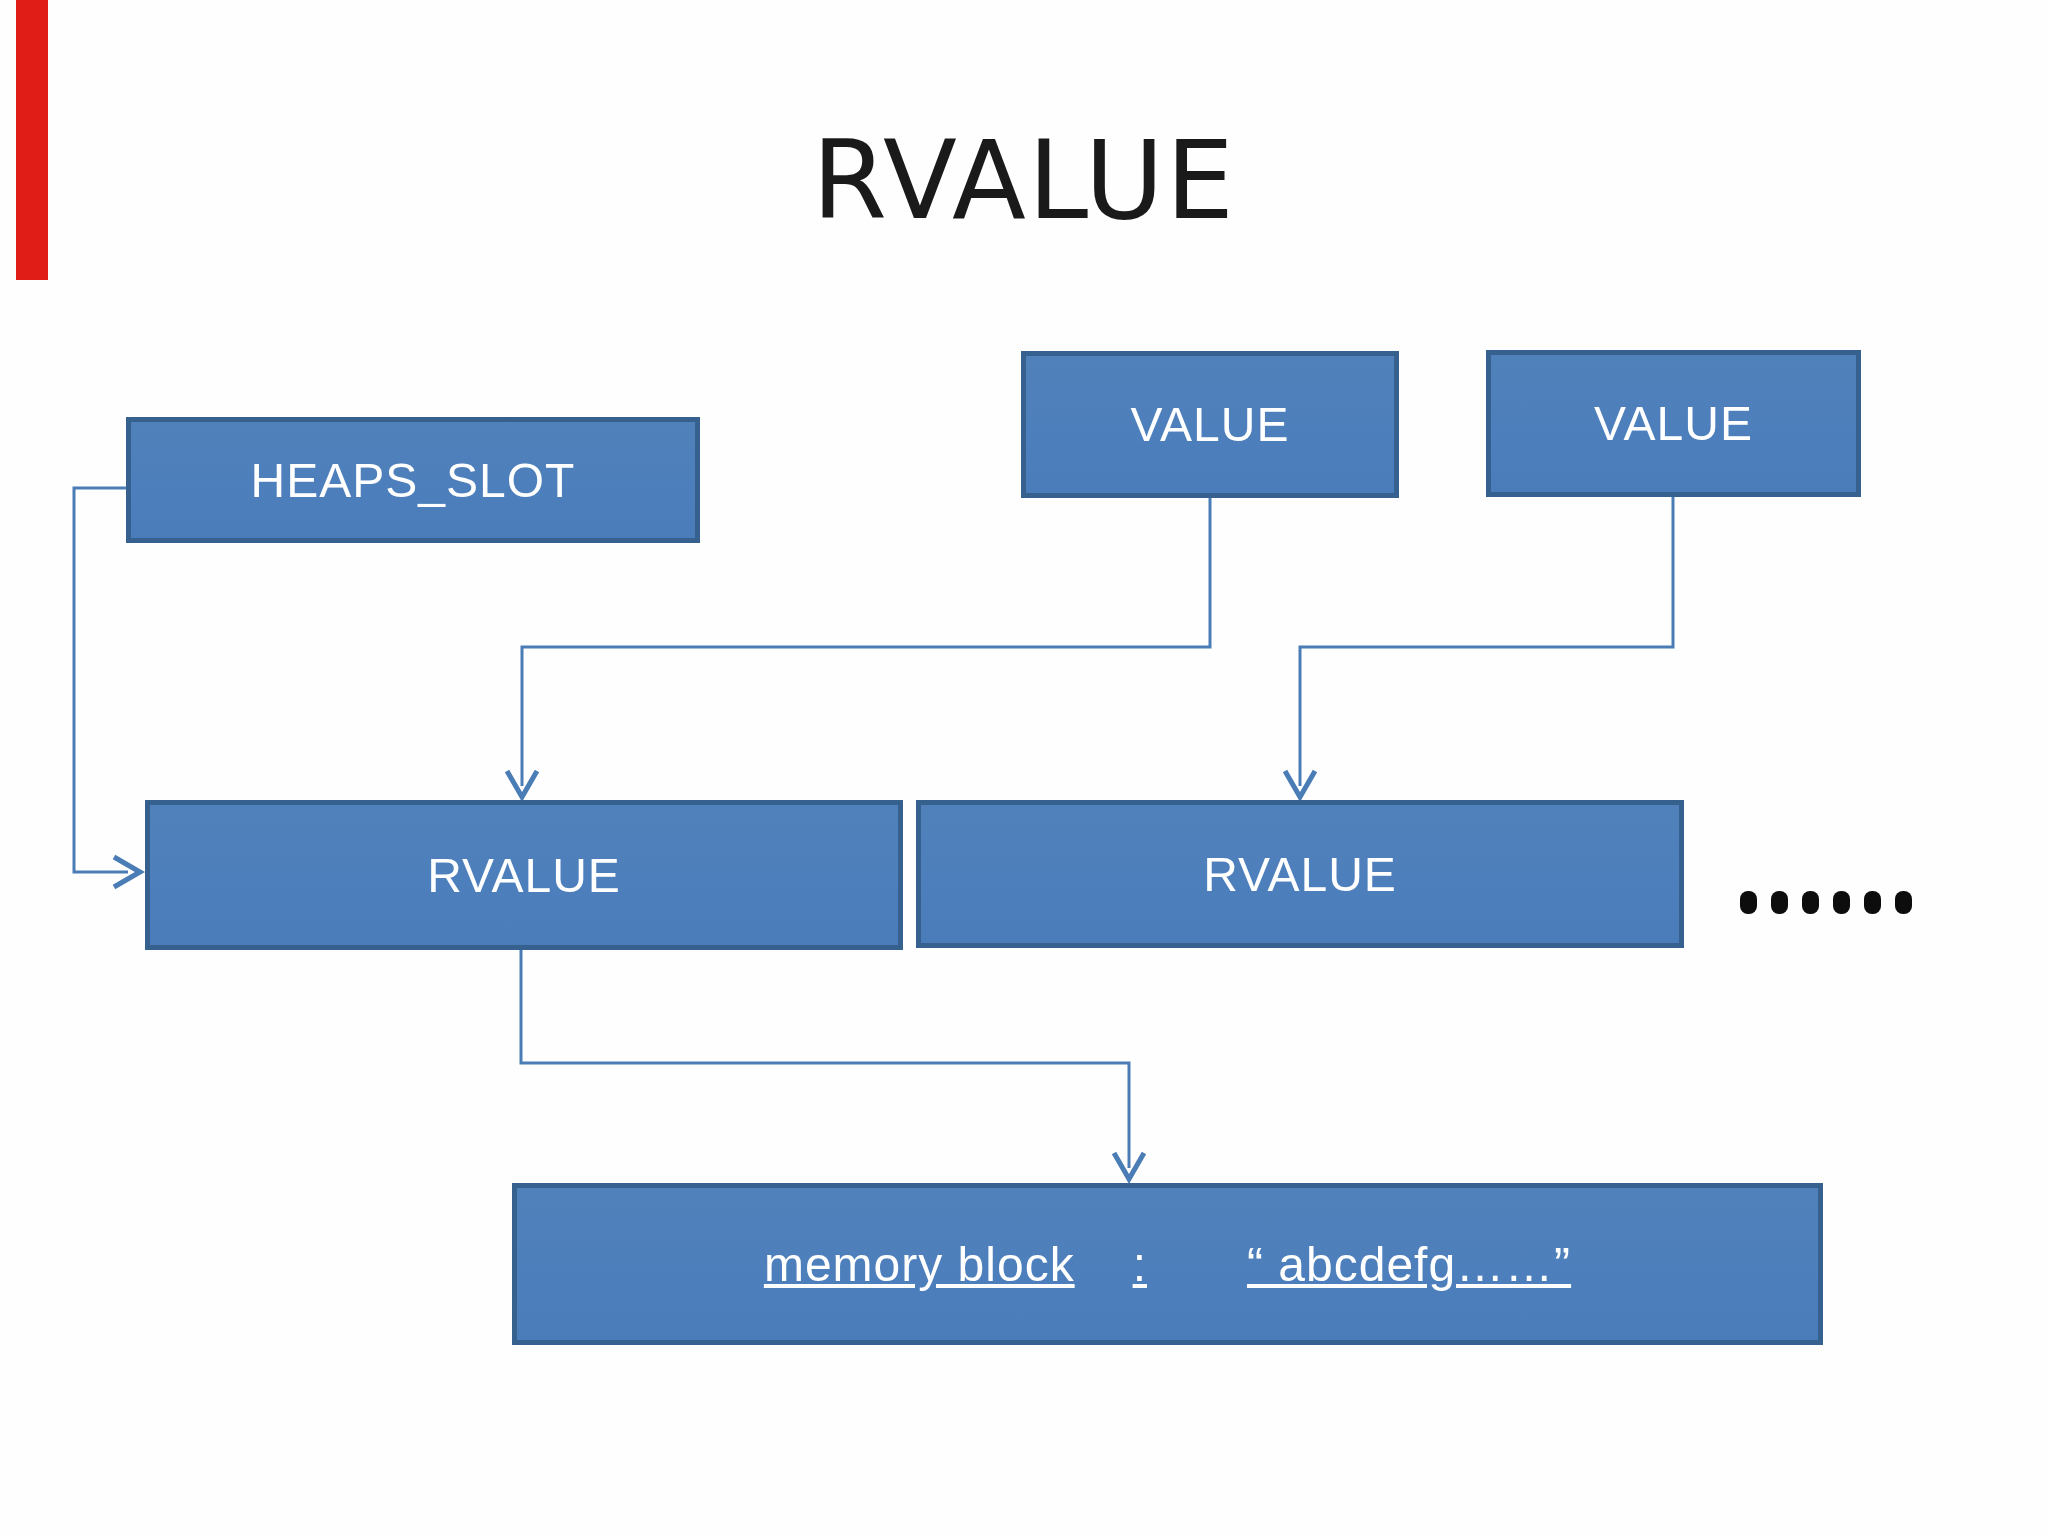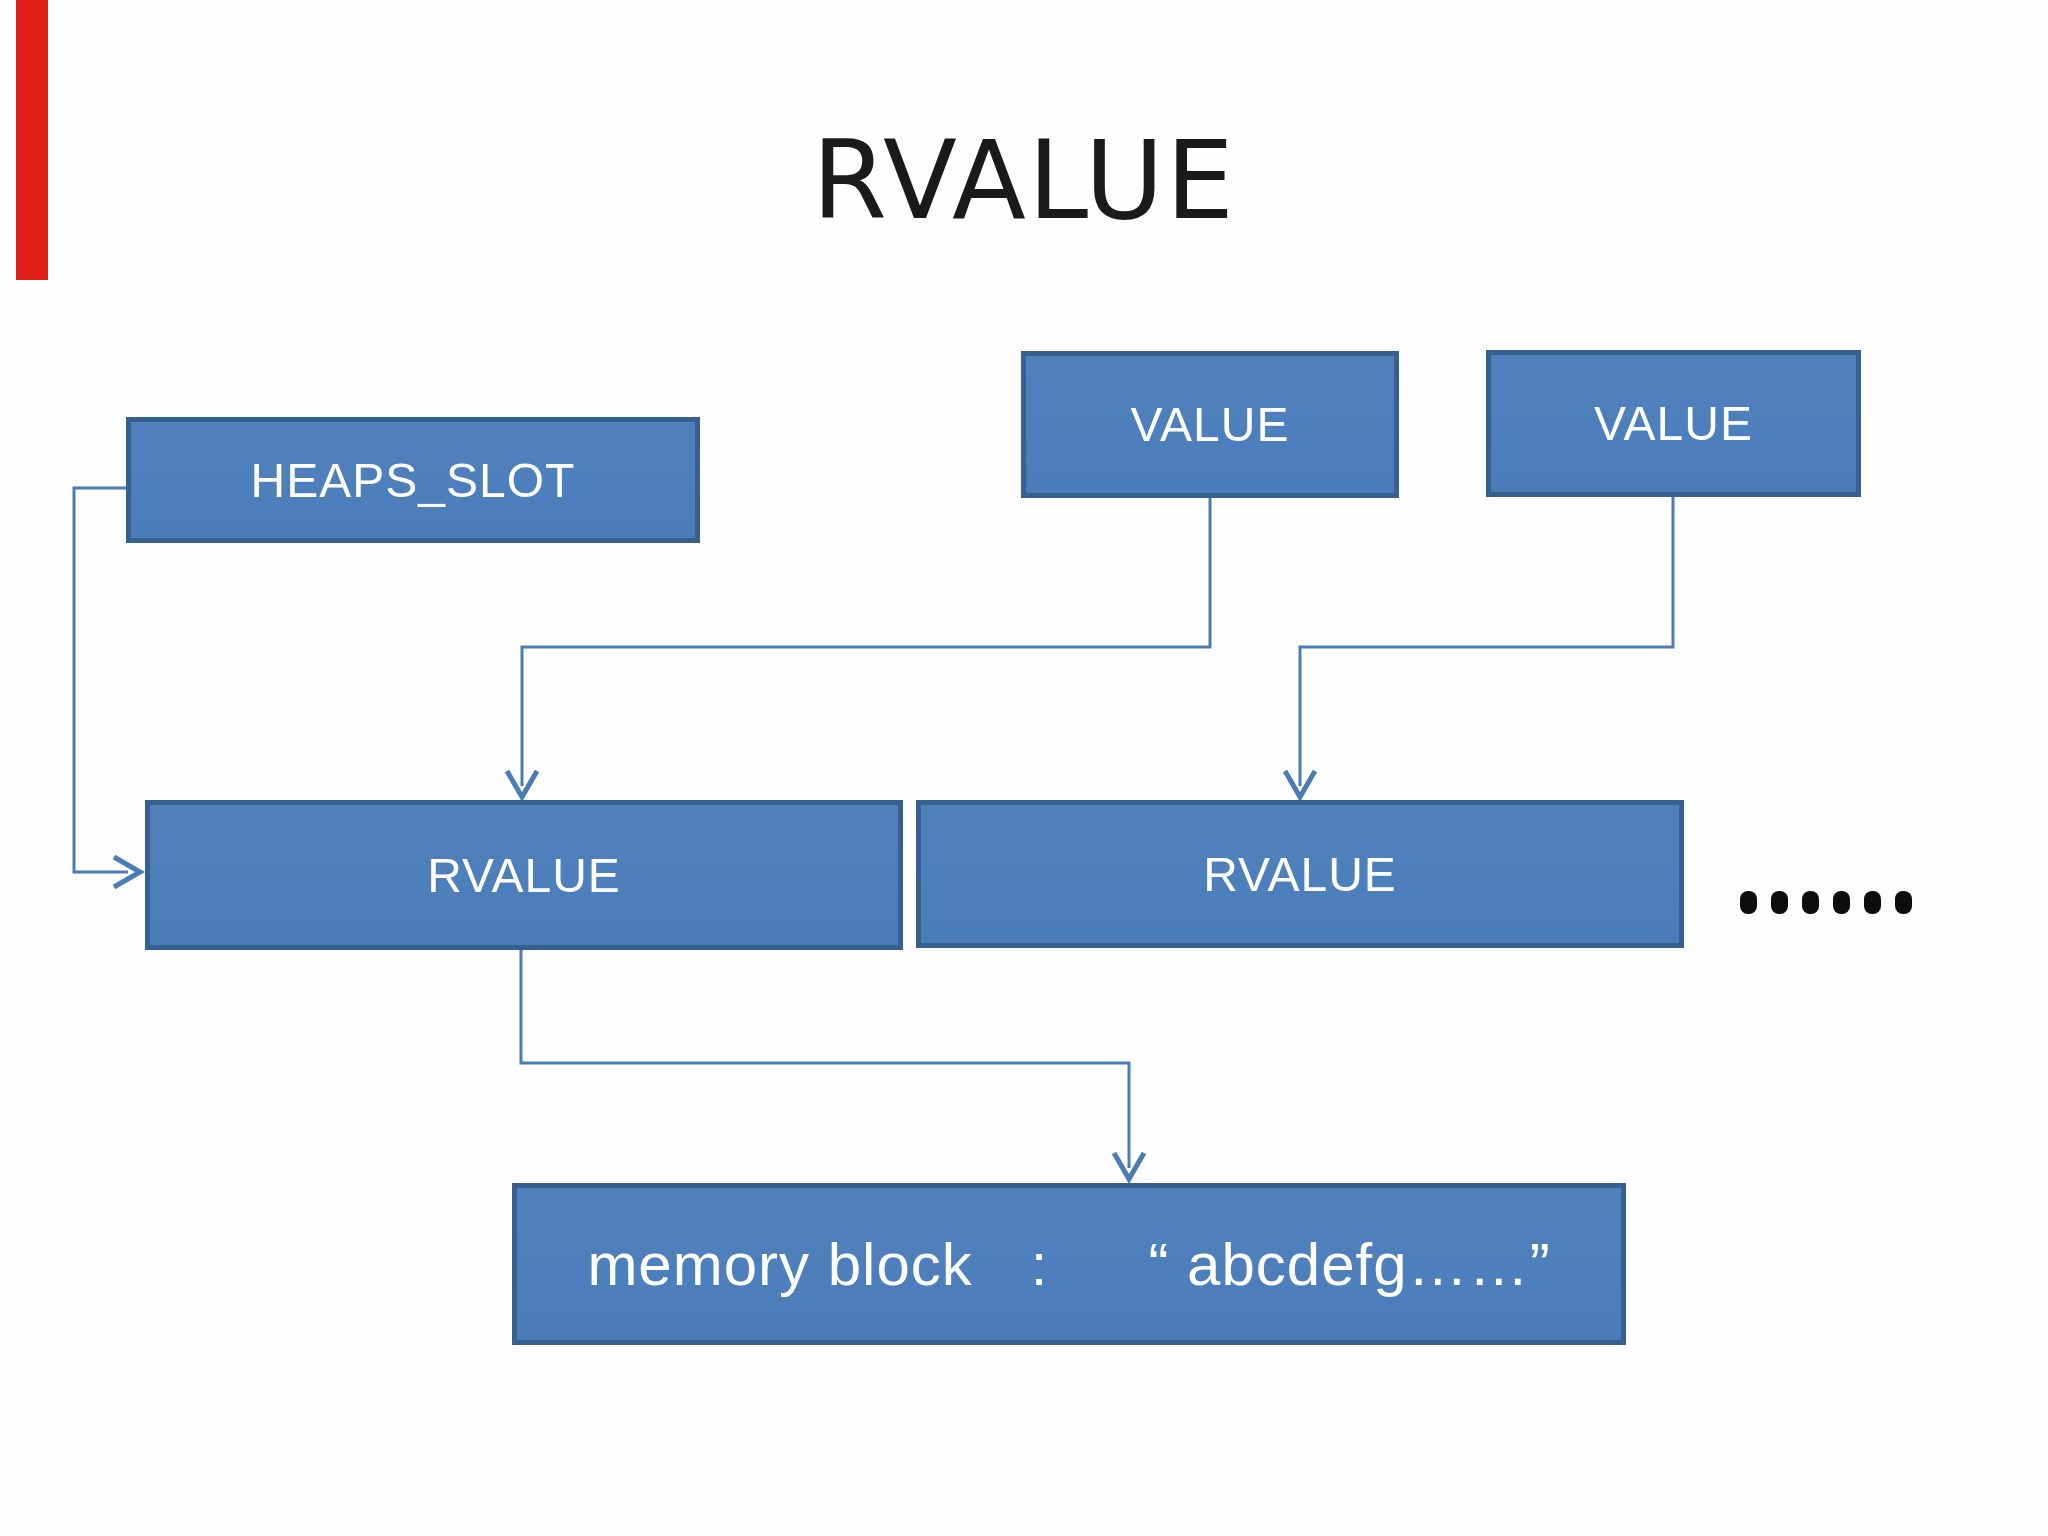--- a/index.html
+++ b/index.html
@@ -37,21 +37,21 @@
     display:flex;align-items:center;justify-content:center;
     color:var(--box-text);
     font-size:48px;letter-spacing:1px;
     white-space:nowrap;
   }
   .node-heaps{left:126px;top:417px;width:574px;height:126px;}
   .node-value1{left:1021px;top:351px;width:378px;height:147px;}
   .node-value2{left:1486px;top:350px;width:375px;height:147px;}
   .node-rvalue-tstring{left:145px;top:800px;width:758px;height:150px;gap:72px;}
   .node-rvalue{left:916px;top:800px;width:768px;height:148px;}
-  .node-memory{left:512px;top:1183px;width:1114px;height:162px;font-size:60px;}
+  .node-memory{left:512px;top:1183px;width:1311px;height:162px;font-size:48px;text-decoration:underline;}
   .node-memory .sep{margin-left:58px;}
   .node-memory .val{margin-left:100px;}
   .svg-layer{position:absolute;left:0;top:0;pointer-events:none;}
   .svg-layer path{stroke:var(--connector);fill:none;}
   .svg-layer .line{stroke-width:3px;}
   .svg-layer .head{stroke-width:5px;}
   .dots{
     position:absolute;left:1740px;top:880px;height:44px;
     display:flex;align-items:center;gap:14px;
   }

